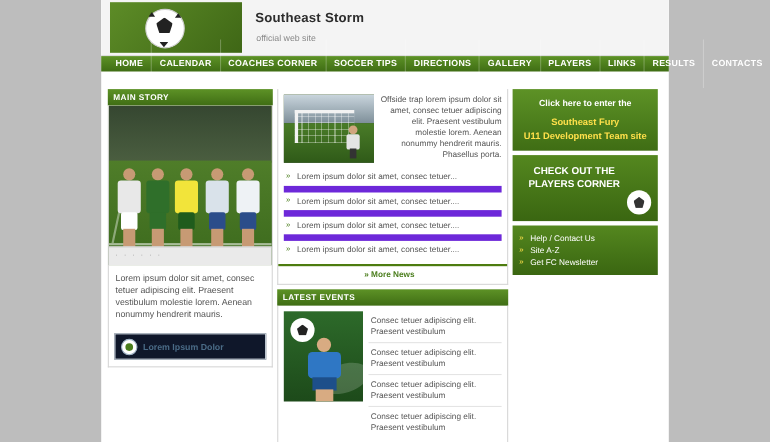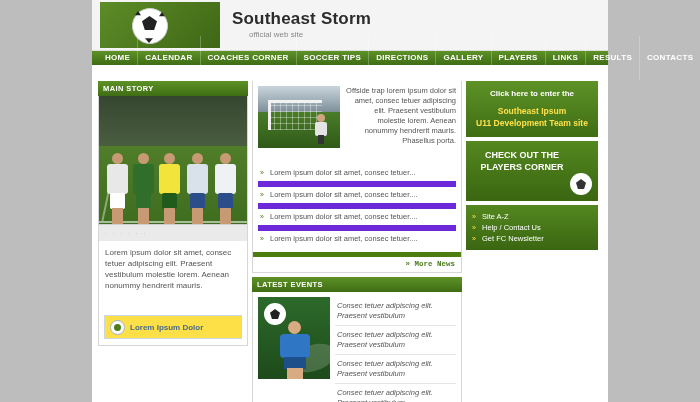--- a/index.html
+++ b/index.html
@@ -37,24 +37,24 @@
   .ball:before{
     content:"";position:absolute;left:9px;top:7px;width:15px;height:14px;
     background:#222;
     clip-path:polygon(50% 0%,100% 38%,81% 100%,19% 100%,0% 38%);
   }
   .ball .p1{position:absolute;left:2px;top:2px;width:6px;height:6px;background:#222;clip-path:polygon(50% 0%,100% 70%,0% 70%);}
   .ball .p2{position:absolute;right:2px;top:3px;width:6px;height:6px;background:#222;clip-path:polygon(50% 0%,100% 70%,0% 70%);}
   .ball .p3{position:absolute;left:12px;bottom:0px;width:8px;height:6px;background:#222;clip-path:polygon(50% 100%,0% 20%,100% 20%);}
   .site-title{
     position:absolute;left:140px;top:9px;
-    font-size:17px;font-weight:bold;color:#2c2c2c;letter-spacing:.2px;
+    font-size:12px;font-weight:bold;color:#2c2c2c;letter-spacing:.2px;
   }
   .site-sub{
-    position:absolute;left:157px;top:30px;font-size:8px;color:#888;
+    position:absolute;left:141px;top:30px;font-size:8px;color:#888;
   }
 
   
   .nav{
     position:relative;height:14px;background:#4a7d1c;
     background:linear-gradient(180deg,#5d9226 0%,#3f6d14 100%);
     display:flex;align-items:center;padding:0 6px;
   }
   .nav a{
     color:#ffffff;text-decoration:none;font-size:8px;font-weight:bold;
@@ -99,21 +99,21 @@
   .p-a{left:6px;}   .p-a .shirt{background:#e8e8e8;}
   .p-b{left:32px;}  .p-b .shirt{background:#2f6f2a;} .p-b .shorts{background:#2f6f2a;}
   .p-c{left:58px;}  .p-c .shirt{background:#f2e43a;} .p-c .shorts{background:#1f5c1c;}
   .p-d{left:86px;}  .p-d .shirt{background:#d9e2ea;} .p-d .shorts{background:#2b4d8a;}
   .p-e{left:114px;} .p-e .shirt{background:#eef2f5;} .p-e .shorts{background:#2b4d8a;}
   .board{position:absolute;left:0;bottom:0;width:100%;height:16px;background:#eaeaea;
     border-top:1px solid #cfcfcf;color:#888;font-size:6px;line-height:16px;padding-left:6px;letter-spacing:2px;}
 
   .story-text{padding:6px 6px 4px 6px;font-size:8px;line-height:11px;color:#555;}
   .story-banner{
-    margin:20px 5px 6px 5px;height:22px;background:#fde047;border:1px solid #ccd6df;
+    margin:8px 5px 6px 5px;height:22px;background:#0f172a;border:1px solid #ccd6df;
     display:flex;align-items:center;gap:5px;padding-left:5px;
   }
   .banner-ball{width:13px;height:13px;border-radius:50%;background:#fff;border:1px solid #9fb2c4;position:relative;}
   .banner-ball:after{content:"";position:absolute;left:3px;top:3px;width:7px;height:7px;background:#4a7d1c;border-radius:50%;}
   .banner-text{font-size:8px;color:#4a6b86;font-weight:bold;}
 
   
   .news-top{display:flex;gap:5px;padding:5px;text-align:right;}
   .news-photo{
     width:82px;height:62px;flex:none;position:relative;overflow:hidden;
@@ -124,51 +124,50 @@
   .np-post{position:absolute;left:10px;top:14px;width:3px;height:30px;background:#f2f2f2;}
   .np-bar{position:absolute;left:10px;top:14px;width:54px;height:3px;background:#f2f2f2;}
   .np-net{position:absolute;left:10px;top:14px;width:54px;height:30px;
     background:repeating-linear-gradient(90deg,rgba(255,255,255,.35) 0 1px,transparent 1px 6px),
                repeating-linear-gradient(0deg,rgba(255,255,255,.35) 0 1px,transparent 1px 6px);}
   .np-player{position:absolute;right:12px;bottom:4px;width:14px;height:30px;}
   .np-player .h{position:absolute;left:3px;top:0;width:8px;height:8px;border-radius:50%;background:#d0a57e;}
   .np-player .b{position:absolute;left:1px;top:8px;width:12px;height:14px;background:#e4e4e4;border-radius:2px;}
   .np-player .l{position:absolute;left:4px;top:21px;width:6px;height:9px;background:#333;}
   .news-lead{font-size:7.5px;line-height:10px;color:#555;}
-  .news-list{padding:0 5px 5px 5px;margin-top:12px;}
+  .news-list{padding:0 5px 5px 5px;}
   .news-item{
     font-size:7.5px;line-height:10px;color:#555;padding:3px 0 3px 12px;
     border-top:6px solid #6d28d9;position:relative;
   }
   .news-item:first-child{border-top:none;}
   .news-item .arw{position:absolute;left:2px;top:3px;color:#4a7d1c;font-size:7px;}
   .more-news{
-    text-align:right;padding:3px 6px 4px 0;font-size:7.5px;color:#4a7d1c;font-weight:bold;
-    border-top:5px solid #4d7c0f;
-    font-family:Liberation Mono, monospace;
+    text-align:center;padding:3px 6px 4px 0;font-size:7.5px;color:#4a7d1c;font-weight:bold;
+    border-top:2px solid #4d7c0f;
   }
 
   
   .events-row{display:flex;gap:5px;padding:5px;}
   .ev-photo{
     width:72px;height:82px;flex:none;position:relative;overflow:hidden;
     background:linear-gradient(180deg,#2d6a2a 0%,#1d4a1a 100%);
   }
   .ev-ball{position:absolute;left:6px;top:6px;width:22px;height:22px;border-radius:50%;background:#fff;}
   .ev-ball:after{content:"";position:absolute;left:6px;top:6px;width:10px;height:10px;background:#222;border-radius:2px;
     clip-path:polygon(50% 0%,100% 38%,81% 100%,19% 100%,0% 38%);}
   .ev-keeper{position:absolute;left:16px;bottom:0;width:42px;height:58px;}
   .ev-keeper .h{position:absolute;left:14px;top:0;width:13px;height:13px;border-radius:50%;background:#d8ab82;}
   .ev-keeper .b{position:absolute;left:6px;top:13px;width:30px;height:24px;background:#2f77c4;border-radius:4px;}
   .ev-keeper .s{position:absolute;left:10px;top:36px;width:22px;height:12px;background:#1d4f8a;}
   .ev-keeper .l{position:absolute;left:13px;top:47px;width:16px;height:11px;background:#d8ab82;}
   .ev-swoosh{position:absolute;right:-6px;bottom:8px;width:46px;height:26px;border-radius:50%;
     background:rgba(255,255,255,.18);transform:rotate(-18deg);}
   .ev-list{flex:1;}
-  .ev-item{font-size:7.5px;line-height:10px;color:#555;padding:4px 2px;border-bottom:1px solid #e4e4e4;font-style:italic;}
+  .ev-item{font-size:7.5px;line-height:10px;color:#555;padding:4px 2px;border-bottom:1px solid #e4e4e4;}
   .ev-item:last-child{border-bottom:none;}
 
   
   .promo{
     background:#4a7d1c;background:linear-gradient(180deg,#5d9226 0%,#3f6d14 100%);
     color:#fff;text-align:center;padding:8px 6px;margin-bottom:4px;
   }
   .promo .l1{font-size:8px;font-weight:bold;margin-bottom:7px;}
   .promo .l2{font-size:8.5px;font-weight:bold;line-height:12px;color:#ffe04a;}
   .promo-dark{
@@ -346,30 +345,30 @@
               <div class="ev-item">Consec tetuer adipiscing elit. Praesent vestibulum</div>
               <div class="ev-item">Consec tetuer adipiscing elit. Praesent vestibulum</div>
             </div>
           </div>
         </div>
       </div>
 
       <div class="col-right">
         <div class="promo">
           <div class="l1">Click here to enter the</div>
-          <div class="l2">Southeast Ipsum</div>
+          <div class="l2">Southeast Fury</div>
           <div class="l2">U11 Development Team site</div>
         </div>
         <div class="promo-dark">
           <div class="txt">CHECK OUT THE PLAYERS CORNER</div>
           <span class="promo-ball"></span>
         </div>
         <div class="links-box">
+          <a href="#"><span class="arw">»</span><span>Help / Contact Us</span></a>
           <a href="#"><span class="arw">»</span><span>Site A-Z</span></a>
-          <a href="#"><span class="arw">»</span><span>Help / Contact Us</span></a>
           <a href="#"><span class="arw">»</span><span>Get FC Newsletter</span></a>
         </div>
       </div>
     </div>
   </div>
 
   <div class="bottom">
 
     <div class="bot-left">
       <div class="panel-head">MATCH OPTIONS</div>

